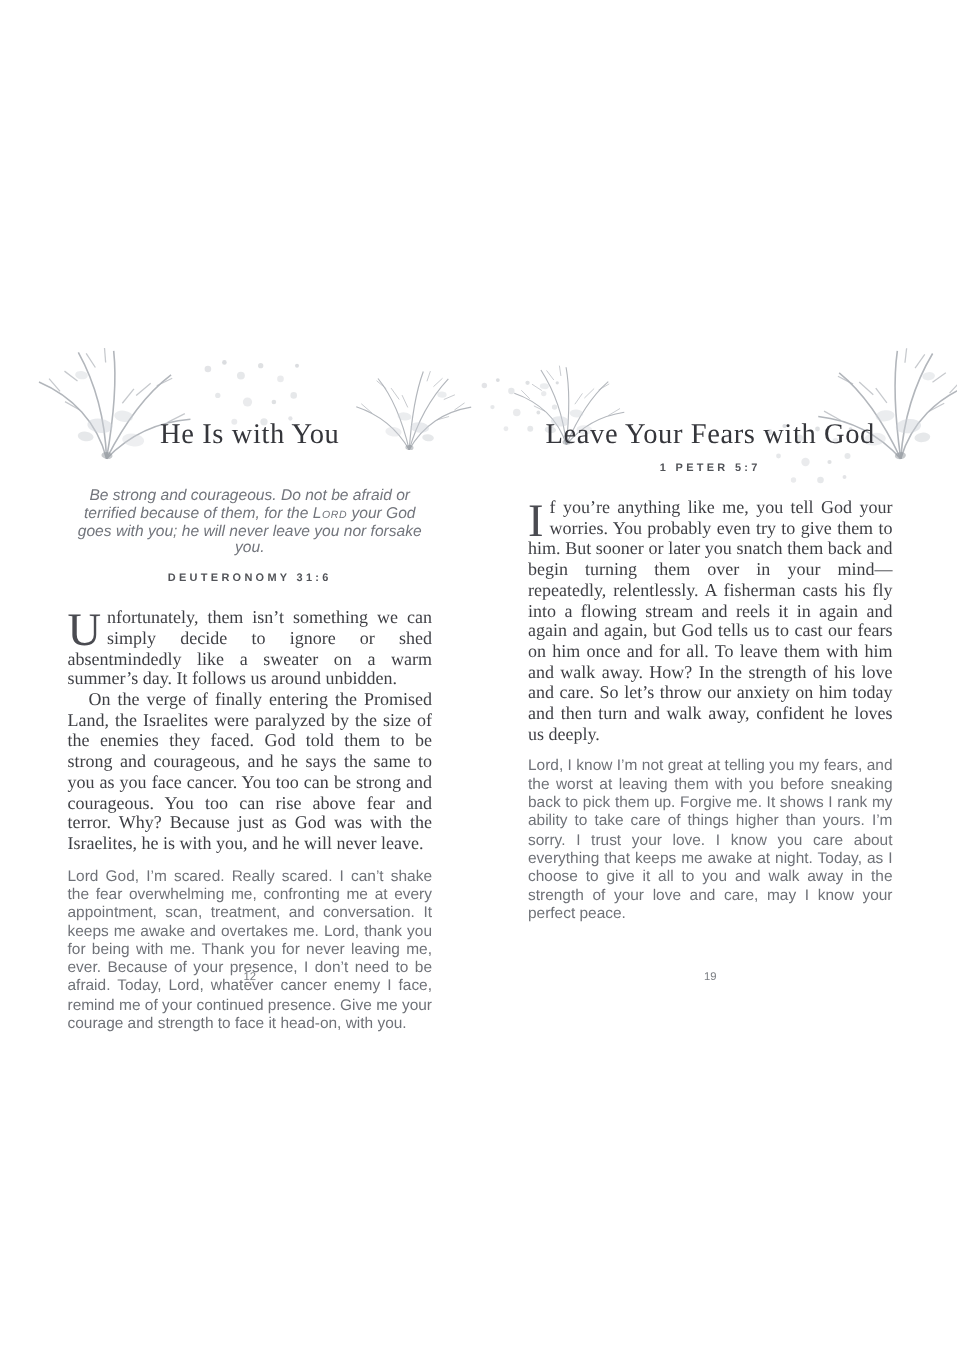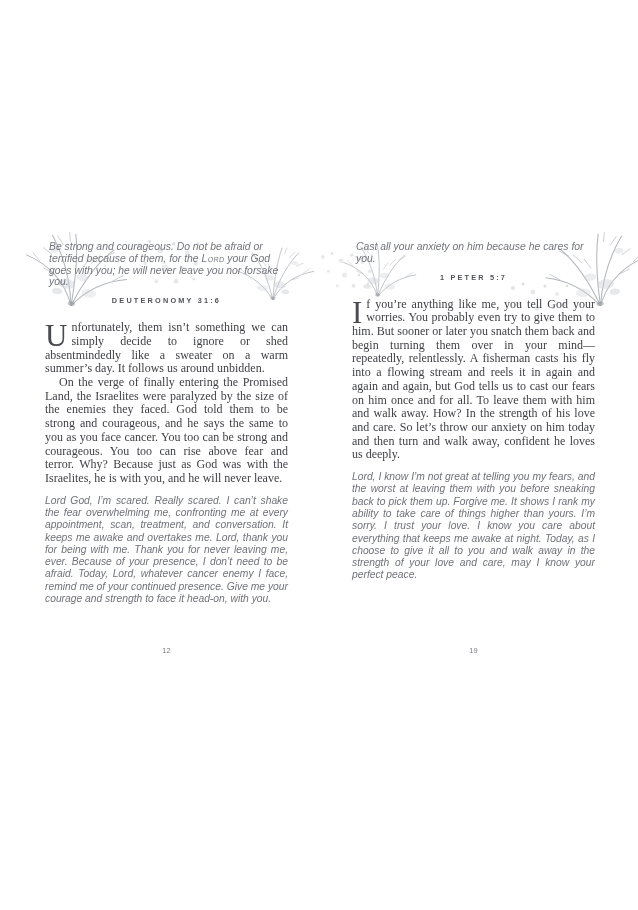--- a/index.html
+++ b/index.html
@@ -21,39 +21,39 @@
   .fl-dots-right2{left:150px;top:46px;}
   .content{position:relative;z-index:1;}
   .title{
     font-family:"Liberation Serif",serif;font-weight:500;
     font-size:19px;line-height:1;letter-spacing:.4px;color:#35363b;
     text-align:center;margin:48px 0 0 0;
   }
   .verse{
     font-family:"Liberation Sans",sans-serif;font-style:italic;
     font-size:10.4px;line-height:11.8px;color:#72757c;
-    text-align:left;margin:9px 4px 0 4px;
+    text-align:center;margin:26px 4px 0 4px;
   }
   .smallcaps{font-variant:small-caps;font-style:italic;letter-spacing:.4px;}
   .reference{
     font-family:"Liberation Sans",sans-serif;font-weight:700;
     font-size:7.3px;letter-spacing:2.2px;color:#515358;
     text-align:center;margin:8px 0 0 0;
   }
   .bodytext{
     font-size:12px;line-height:13.7px;color:#3e3f44;
     text-align:justify;margin:16px 0 0 0;
   }
   .bodytext.second{margin-top:0;text-indent:14px;}
   .dropcap{
     float:left;font-size:31px;line-height:25px;
     padding:2px 4px 0 0;color:#4a4b51;font-family:"Liberation Serif",serif;
   }
   .prayer{
-    font-family:"Liberation Sans",sans-serif;font-style:italic;
+    font-family:"Liberation Sans",sans-serif;
     font-size:10.3px;line-height:12.3px;color:#6f7278;
     text-align:justify;margin:9px 0 0 0;
   }
   .page-number{
     position:absolute;top:414px;left:0;width:100%;text-align:center;
     font-family:Liberation Sans, sans-serif;font-size:7.5px;color:#7a7d82;
   }
 </style>
 </head>
 <body>
@@ -113,20 +113,21 @@
         <use href="#spray"></use>
       </svg>
     <svg class="floral fl-dots-left" width="95" height="55" viewBox="0 0 70 50">
         <use href="#dots"></use>
       </svg>
     <svg class="floral fl-tr-left" width="100" height="70" viewBox="0 0 110 90">
         <use href="#spray"></use>
       </svg>
 
     <div class="content">
+      <h2 class="title">He Is with You</h2>
       <p class="verse"><span>Be strong and courageous. Do not be afraid or terrified because of them, for the </span><span class="smallcaps">Lord</span><span> your God goes with you; he will never leave you nor forsake you.</span></p>
       <p class="reference">DEUTERONOMY 31:6</p>
       <p class="bodytext"><span class="dropcap">U</span><span>nfortunately, them isn’t something we can simply decide to ignore or shed absentmindedly like a sweater on a warm summer’s day. It follows us around unbidden.</span></p>
       <p class="bodytext second">On the verge of finally entering the Promised Land, the Israelites were paralyzed by the size of the enemies they faced. God told them to be strong and courageous, and he says the same to you as you face cancer. You too can be strong and courageous. You too can rise above fear and terror. Why? Because just as God was with the Israelites, he is with you, and he will never leave.</p>
       <p class="prayer">Lord God, I’m scared. Really scared. I can’t shake the fear overwhelming me, confronting me at every appointment, scan, treatment, and conversation. It keeps me awake and overtakes me. Lord, thank you for being with me. Thank you for never leaving me, ever. Because of your presence, I don’t need to be afraid. Today, Lord, whatever cancer enemy I face, remind me of your continued presence. Give me your courage and strength to face it head-on, with you.</p>
     </div>
     <div class="page-number">12</div>
   </div>
 
   <div class="page right">
@@ -137,21 +138,21 @@
         <use href="#dots"></use>
       </svg>
     <svg class="floral fl-tr-right" width="135" height="95" viewBox="0 0 110 90">
         <use href="#spray"></use>
       </svg>
     <svg class="floral fl-dots-right2" width="80" height="50" viewBox="0 0 70 50">
         <use href="#dots"></use>
       </svg>
 
     <div class="content">
-      <p class="verse">Cast all your anxiety on him because he cares for you.</p>
+      <h2 class="title">Leave Your Fears with God</h2>
       <p class="reference">1 PETER 5:7</p>
       <p class="bodytext"><span class="dropcap">I</span><span>f you’re anything like me, you tell God your worries. You probably even try to give them to him. But sooner or later you snatch them back and begin turning them over in your mind—repeatedly, relentlessly. A fisherman casts his fly into a flowing stream and reels it in again and again and again, but God tells us to cast our fears on him once and for all. To leave them with him and walk away. How? In the strength of his love and care. So let’s throw our anxiety on him today and then turn and walk away, confident he loves us deeply.</span></p>
       <p class="prayer">Lord, I know I’m not great at telling you my fears, and the worst at leaving them with you before sneaking back to pick them up. Forgive me. It shows I rank my ability to take care of things higher than yours. I’m sorry. I trust your love. I know you care about everything that keeps me awake at night. Today, as I choose to give it all to you and walk away in the strength of your love and care, may I know your perfect peace.</p>
     </div>
     <div class="page-number">19</div>
   </div>
 
 </div>
 
 </body></html>

